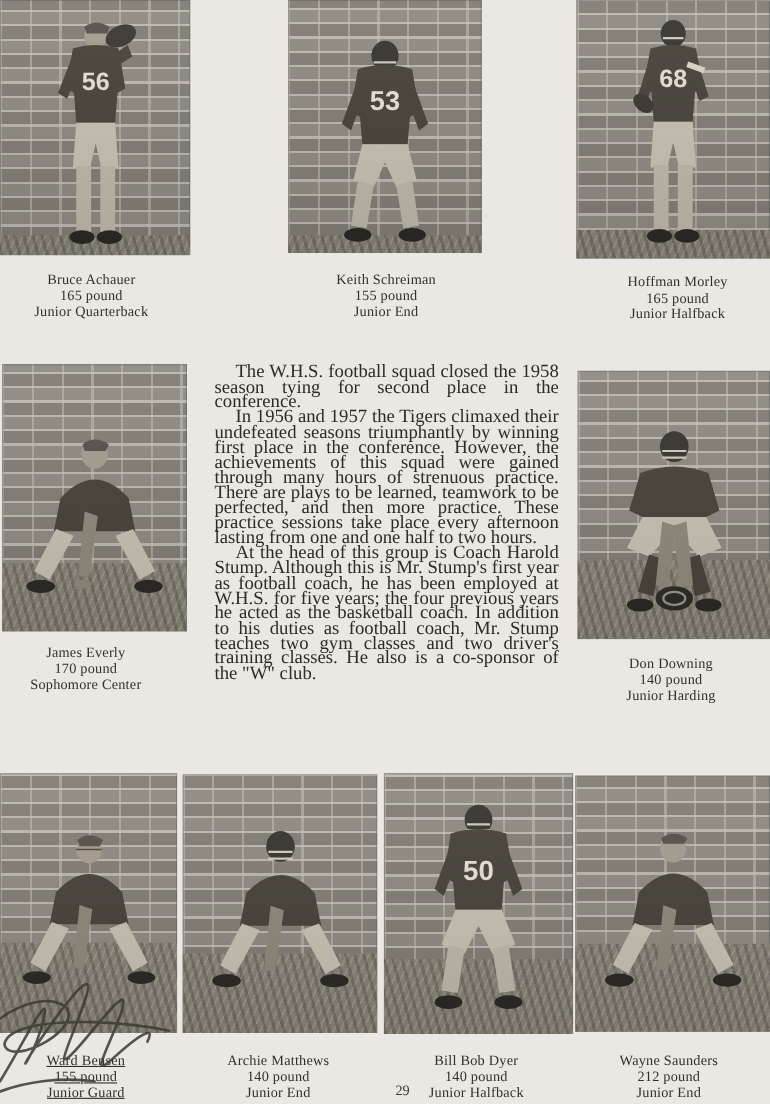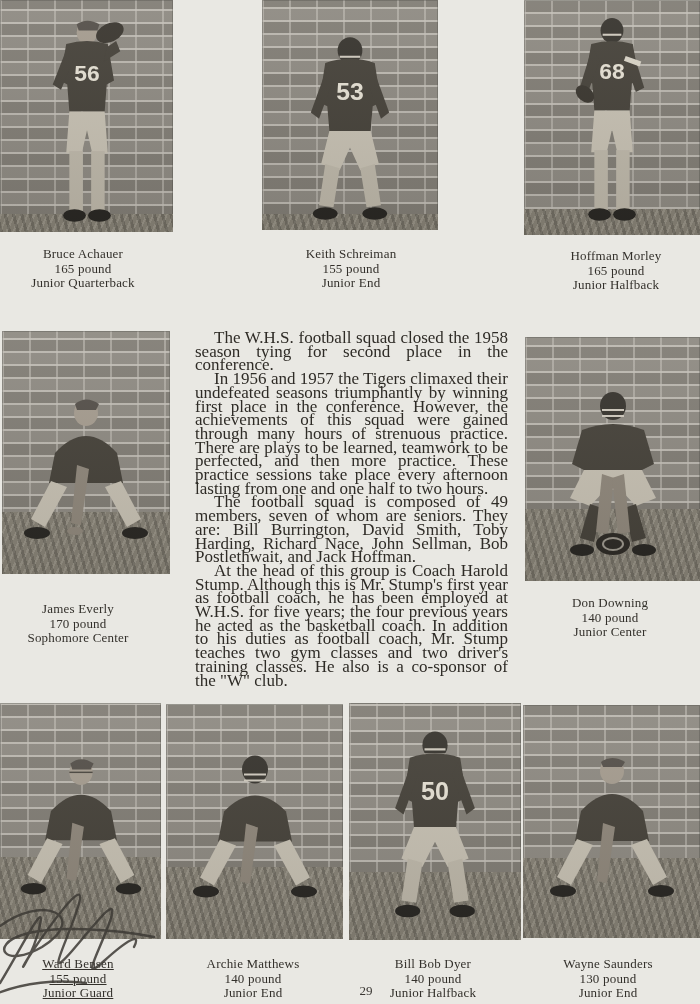--- a/index.html
+++ b/index.html
@@ -183,35 +183,34 @@
       <path d="M64,88 L58,146 70,148 76,92 Z" fill="#8f877b"></path>
       <path d="M86,88 L92,146 80,148 74,92 Z" fill="#8f877b"></path>
       <ellipse cx="75" cy="158" rx="17" ry="11" fill="#2e2b26"></ellipse>
       <ellipse cx="75" cy="158" rx="10" ry="6" fill="none" stroke="#9b968c" stroke-width="2"></ellipse>
       <ellipse cx="44" cy="164" rx="12" ry="6" fill="#2a2824"></ellipse>
       <ellipse cx="106" cy="164" rx="12" ry="6" fill="#2a2824"></ellipse>
     </svg>
     <div class="vign"></div>
   </div>
 
-  <div class="caption" style="left:0;top:602px;width:156px;">
+  <div class="caption" style="left:0;top:586px;width:156px;">
     <div>James Everly</div>
     <div>170 pound</div>
     <div>Sophomore Center</div>
   </div>
   <div class="caption" style="left:525px;top:596px;width:170px;">
     <div>Don Downing</div>
     <div>140 pound</div>
-    <div>Junior Center</div>
+    <div>Junior Harding</div>
   </div>
 
   <div class="article">
     <p>The W.H.S. football squad closed the 1958 season tying for second place in the conference.</p>
     <p>In 1956 and 1957 the Tigers climaxed their undefeated seasons triumphantly by winning first place in the conference.  However, the achievements of this squad were gained through many hours of strenuous practice.  There are plays to be learned, teamwork to be perfected, and then more practice.  These practice sessions take place every afternoon lasting from one and one half to two hours.</p>
-    <p>The football squad is composed of 49 members, seven of whom are seniors.  They are:  Bill Burrington, David Smith, Toby Harding, Richard Nace, John Sellman, Bob Postlethwait, and Jack Hoffman.</p>
     <p>At the head of this group is Coach Harold Stump.  Although this is Mr. Stump's first year as football coach, he has been employed at W.H.S. for five years; the four previous years he acted as the basketball coach.  In addition to his duties as football coach, Mr. Stump teaches two gym classes and two driver's training classes.  He also is a co-sponsor of the "W" club.</p>
   </div>
 
   <div class="photo" style="left:0;top:703px;width:161px;height:236px;">
     <div class="grass" style="height:82px;"></div>
     <svg class="player" width="146" height="160" viewBox="0 0 150 165" style="bottom:28px;">
       <ellipse cx="75" cy="22" rx="12" ry="13" fill="#a59c8f"></ellipse>
       <path d="M64,13 Q75,4 88,13 L85,19 66,19 Z" fill="#55504a"></path>
       <path d="M63,22 H87" stroke="#4a463f" stroke-width="1.5"></path>
       <path d="M44,62 Q75,28 106,62 L112,92 38,92 Z" fill="#46423a"></path>
@@ -282,21 +281,21 @@
     <div>140 pound</div>
     <div>Junior End</div>
   </div>
   <div class="caption" style="left:348px;top:957px;width:170px;">
     <div>Bill Bob Dyer</div>
     <div>140 pound</div>
     <div>Junior Halfback</div>
   </div>
   <div class="caption" style="left:523px;top:957px;width:170px;">
     <div>Wayne Saunders</div>
-    <div>130 pound</div>
+    <div>212 pound</div>
     <div>Junior End</div>
   </div>
 
   <div class="page-number">29</div>
 
   <svg class="signature" width="225" height="168" viewBox="0 0 225 168">
     <g fill="none" stroke="#3d3a35" stroke-width="2.4" stroke-linecap="round" opacity="0.85">
       <path d="M6,150 C 26,118 52,64 46,92 C 38,128 16,152 40,116 C 66,78 94,42 84,74 C 72,112 50,150 78,118 C 102,90 126,58 116,88 C 104,122 86,150 110,128 C 132,108 148,98 140,114"></path>
       <path d="M2,96 C 50,58 96,84 48,114 C 10,136 -4,112 28,102 C 60,92 120,96 160,104"></path>
       <path d="M4,160 C 30,150 62,146 92,150"></path>

